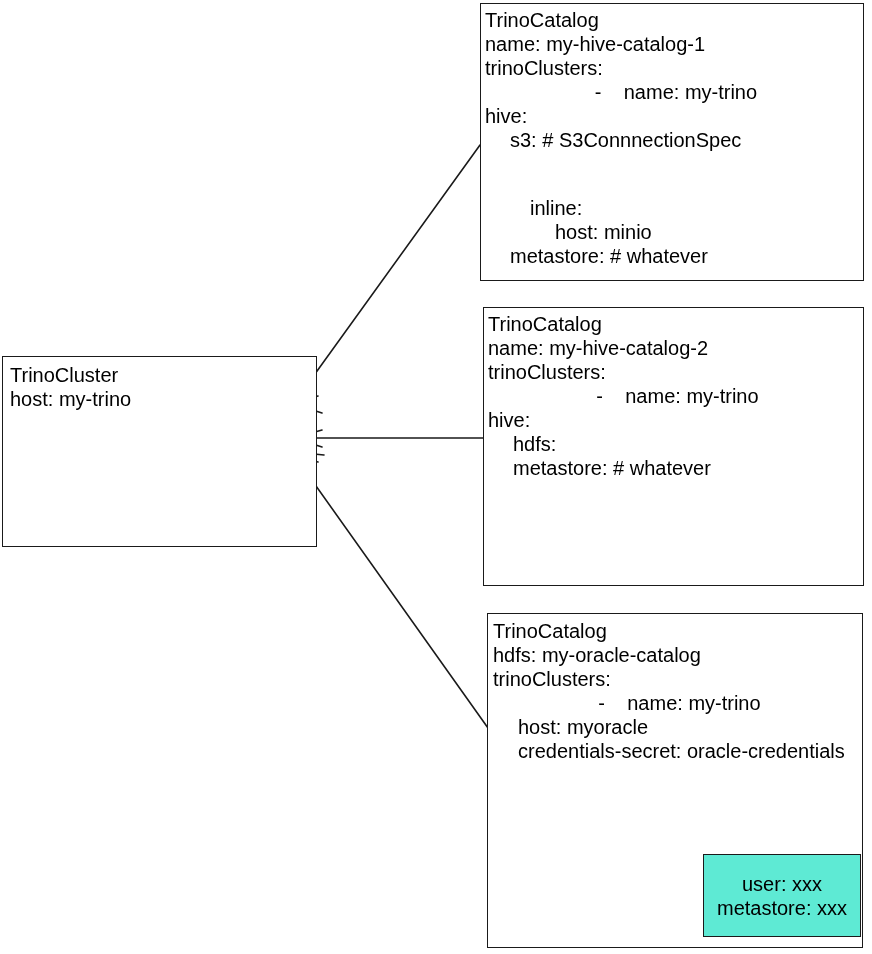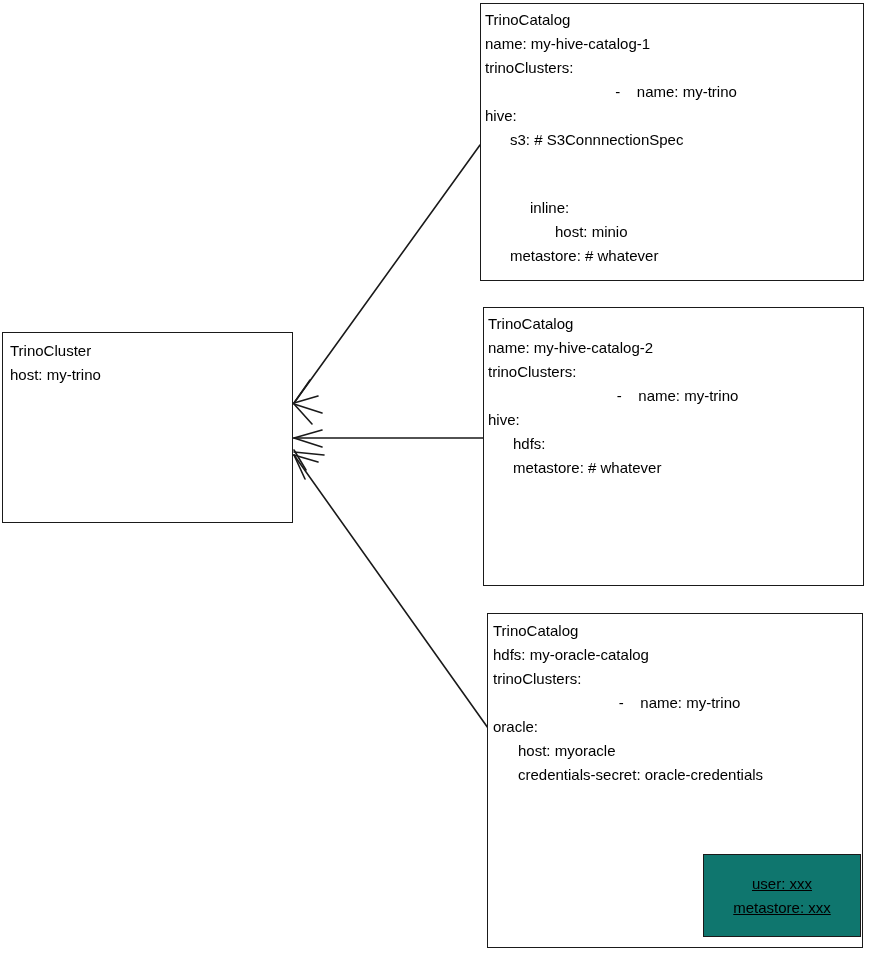--- a/index.html
+++ b/index.html
@@ -37,35 +37,35 @@
     position: absolute;
     left: 0;
     top: 0;
     right: 0;
     padding: 4px 0 0 4px;
   }
   .line {
     display: block;
     height: 24px;
     line-height: 24px;
-    font-size: 15px;
+    font-size: 20px;
     white-space: pre;
     color: #000000;
   }
   .ind-0  { padding-left: 0px; }
   .ind-d  { padding-left: 4px; text-align: center; }
   .ind-1  { padding-left: 25px; }
   .ind-2  { padding-left: 45px; margin-top: 44px; }
   .ind-3  { padding-left: 70px; }
 
   
   #trino-cluster {
     left: 2px;
-    top: 332px;
-    width: 291px;
+    top: 356px;
+    width: 315px;
     height: 191px;
   }
   #trino-cluster .yaml { padding: 6px 0 0 7px; }
 
   
   #catalog-hive-1 {
     left: 480px;
     top: 3px;
     width: 384px;
     height: 278px;
@@ -86,26 +86,25 @@
 
   
   #credentials-secret {
     position: absolute;
     left: 215px;
     top: 240px;
     width: 158px;
     height: 83px;
     box-sizing: border-box;
     border: 1.8px solid #1a1a1a;
-    background: #0f766e;
+    background: #5eead4;
     display: flex;
     flex-direction: column;
     align-items: center;
     justify-content: center;
-    text-decoration: underline;
   }
   #credentials-secret .line { text-align: center; }
 </style>
 </head>
 <body>
 
 <div id="canvas">
 
   <svg class="edges" viewBox="0 0 872 954" width="872" height="954" xmlns="http://www.w3.org/2000/svg">
     <g stroke="#1a1a1a" stroke-width="1.6" fill="none" stroke-linecap="round">
@@ -177,21 +176,20 @@
       <span class="line ind-1">metastore: # whatever</span>
     </div>
   </div>
 
   <div class="node" id="catalog-oracle">
     <div class="yaml">
       <span class="line ind-0">TrinoCatalog</span>
       <span class="line ind-0">hdfs: my-oracle-catalog</span>
       <span class="line ind-0">trinoClusters:</span>
       <span class="line ind-d">-    name: my-trino</span>
-      <span class="line ind-0">oracle:</span>
       <span class="line ind-1">host: myoracle</span>
       <span class="line ind-1">credentials-secret: oracle-credentials</span>
     </div>
 
     <div id="credentials-secret">
       <span class="line">user: xxx</span>
       <span class="line">metastore: xxx</span>
     </div>
   </div>
 

